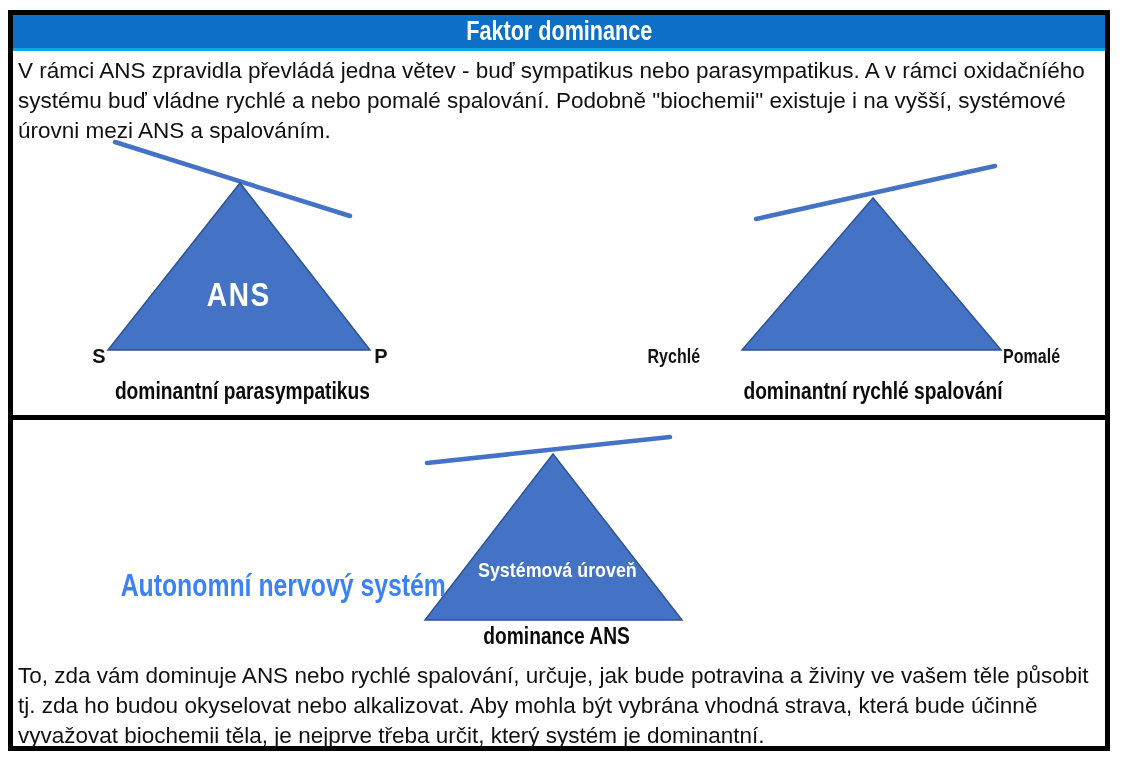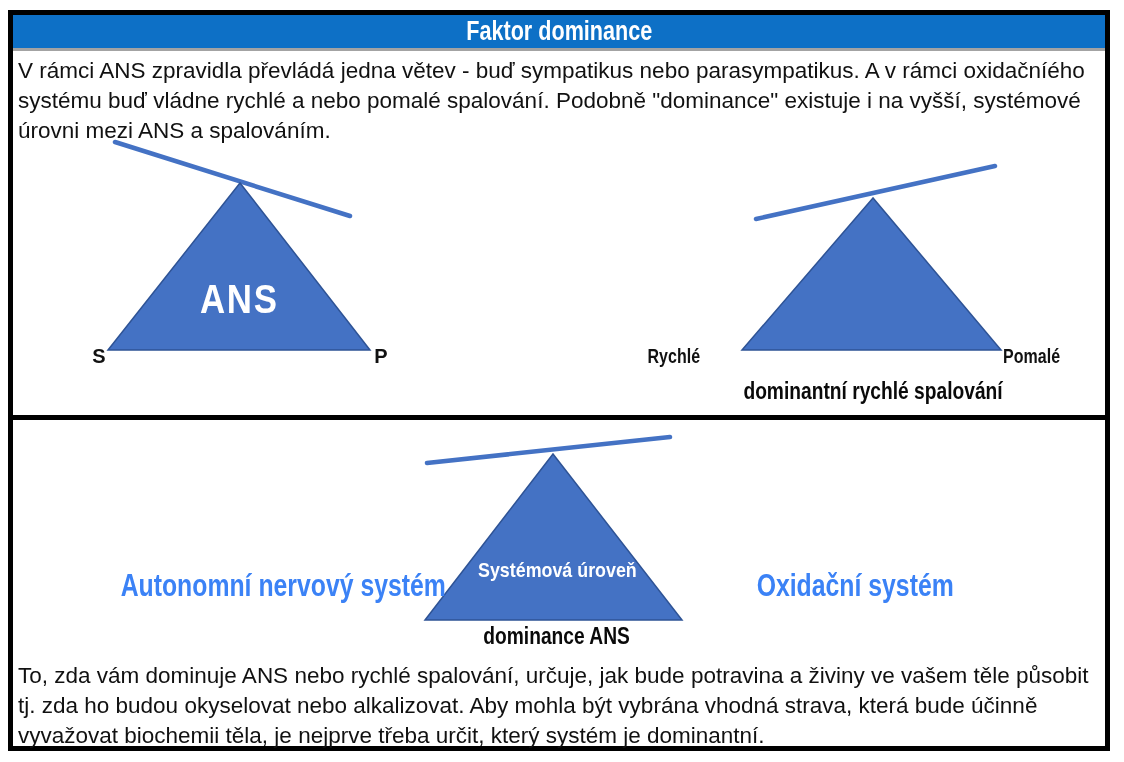--- a/index.html
+++ b/index.html
@@ -6,21 +6,21 @@
   body{
     width:1124px;height:762px;background:#ffffff;position:relative;
     font-family:"Liberation Sans", sans-serif;color:#111111;overflow:hidden;
   }
   .card{
     position:absolute;left:8px;top:10px;width:1092px;height:731px;
     border:5px solid #000;background:#fff;
   }
   .title-bar{
     position:absolute;left:0;top:0;width:100%;height:33px;
-    background:#0d70c6;border-bottom:3px solid #a3a3a3;
+    background:#0d70c6;border-bottom:3px solid #0ea5e9;
     display:flex;align-items:center;justify-content:center;
   }
   .title-bar h1{
     margin:0;color:#ffffff;font-size:27px;font-weight:bold;letter-spacing:0;
   }
   .cx{display:inline-block;transform:scaleX(0.8);transform-origin:center;white-space:nowrap;}
   .cx85{display:inline-block;transform:scaleX(0.85);transform-origin:center;white-space:nowrap;}
   .body-text{
     position:absolute;left:5px;width:1082px;margin:0;
     font-size:22.5px;line-height:30px;color:#111;
@@ -29,21 +29,21 @@
   .outro{top:646px;}
   .overlay-svg{position:absolute;left:0;top:0;pointer-events:none;}
   .divider{position:absolute;left:0;top:400px;width:100%;height:5px;background:#000;}
   .lbl{position:absolute;text-align:center;font-weight:bold;color:#111;}
   .tri-lbl{position:absolute;text-align:center;font-weight:bold;color:#ffffff;}
   .caption{position:absolute;text-align:center;font-weight:bold;font-size:24px;color:#0a0a0a;}
   .corner{font-size:20px;}
   .side-label{position:absolute;font-weight:bold;font-size:31px;color:#3b82f6;}
 
   
-  .d1-ans{left:126px;top:261px;width:200px;font-size:41px;letter-spacing:2px;}
+  .d1-ans{left:126px;top:261px;width:200px;font-size:33px;letter-spacing:2px;}
   .d1-s{left:66px;top:330px;width:40px;}
   .d1-p{left:348px;top:330px;width:40px;}
   .d1-cap{left:49px;top:362px;width:360px;}
   
   .d2-name{left:758px;top:256px;width:200px;font-size:16.5px;line-height:29px;}
   .d2-l{left:611px;top:330px;width:100px;}
   .d2-r{left:969px;top:330px;width:100px;}
   .d2-cap{left:680px;top:362px;width:360px;}
   
   .d3-name{left:444px;top:543px;width:200px;font-size:21px;}
@@ -53,44 +53,44 @@
 </style>
 </head>
 <body>
 
 <div class="card">
 
   <header class="title-bar">
     <h1><span class="cx">Faktor dominance</span></h1>
   </header>
 
-  <p class="body-text intro">V rámci ANS zpravidla převládá jedna větev - buď sympatikus nebo parasympatikus. A v rámci oxidačníého systému buď vládne rychlé a nebo pomalé spalování. Podobně "dominance" existuje i na vyšší, systémové úrovni mezi ANS a spalováním.</p>
+  <p class="body-text intro">V rámci ANS zpravidla převládá jedna větev - buď sympatikus nebo parasympatikus. A v rámci oxidačníého systému buď vládne rychlé a nebo pomalé spalování. Podobně "biochemii" existuje i na vyšší, systémové úrovni mezi ANS a spalováním.</p>
 
   <svg class="overlay-svg" width="1092" height="731" viewBox="0 0 1092 731">
 
     <line x1="102" y1="127" x2="337" y2="201" stroke="#4472c4" stroke-width="4.5" stroke-linecap="round"></line>
     <polygon points="227,168 95,335 357,335" fill="#4472c4" stroke="#2e5395" stroke-width="1.5"></polygon>
 
     <line x1="743" y1="204" x2="982" y2="151" stroke="#4472c4" stroke-width="4.5" stroke-linecap="round"></line>
     <polygon points="860,183 729,335 988,335" fill="#4472c4" stroke="#2e5395" stroke-width="1.5"></polygon>
 
     <line x1="414" y1="448" x2="657" y2="422" stroke="#4472c4" stroke-width="4.5" stroke-linecap="round"></line>
     <polygon points="540,439 412,605 669,605" fill="#4472c4" stroke="#2e5395" stroke-width="1.5"></polygon>
   </svg>
 
   <div class="tri-lbl d1-ans"><span class="cx85">ANS</span></div>
   <div class="lbl corner d1-s">S</div>
   <div class="lbl corner d1-p">P</div>
+  <div class="caption d1-cap"><span class="cx">dominantní parasympatikus</span></div>
 
   <div class="lbl corner d2-l"><span class="cx">Rychlé</span></div>
   <div class="lbl corner d2-r"><span class="cx">Pomalé</span></div>
   <div class="caption d2-cap"><span class="cx">dominantní rychlé spalování</span></div>
 
   <div class="divider"></div>
 
   <div class="side-label sys-left"><span class="cx">Autonomní nervový systém</span></div>
-  <div class="side-label sys-right"><span class="cx">Oxidační systém</span></div>
   <div class="tri-lbl d3-name"><span class="cx85">Systémová úroveň</span></div>
   <div class="caption d3-cap"><span class="cx">dominance ANS</span></div>
 
   <p class="body-text outro">To, zda vám dominuje ANS nebo rychlé spalování, určuje, jak bude potravina a živiny ve vašem těle působit tj. zda ho budou okyselovat nebo alkalizovat. Aby mohla být vybrána vhodná strava,  která bude účinně vyvažovat biochemii těla, je nejprve třeba určit, který systém je dominantní.</p>
 
 </div>
 
 </body></html>

